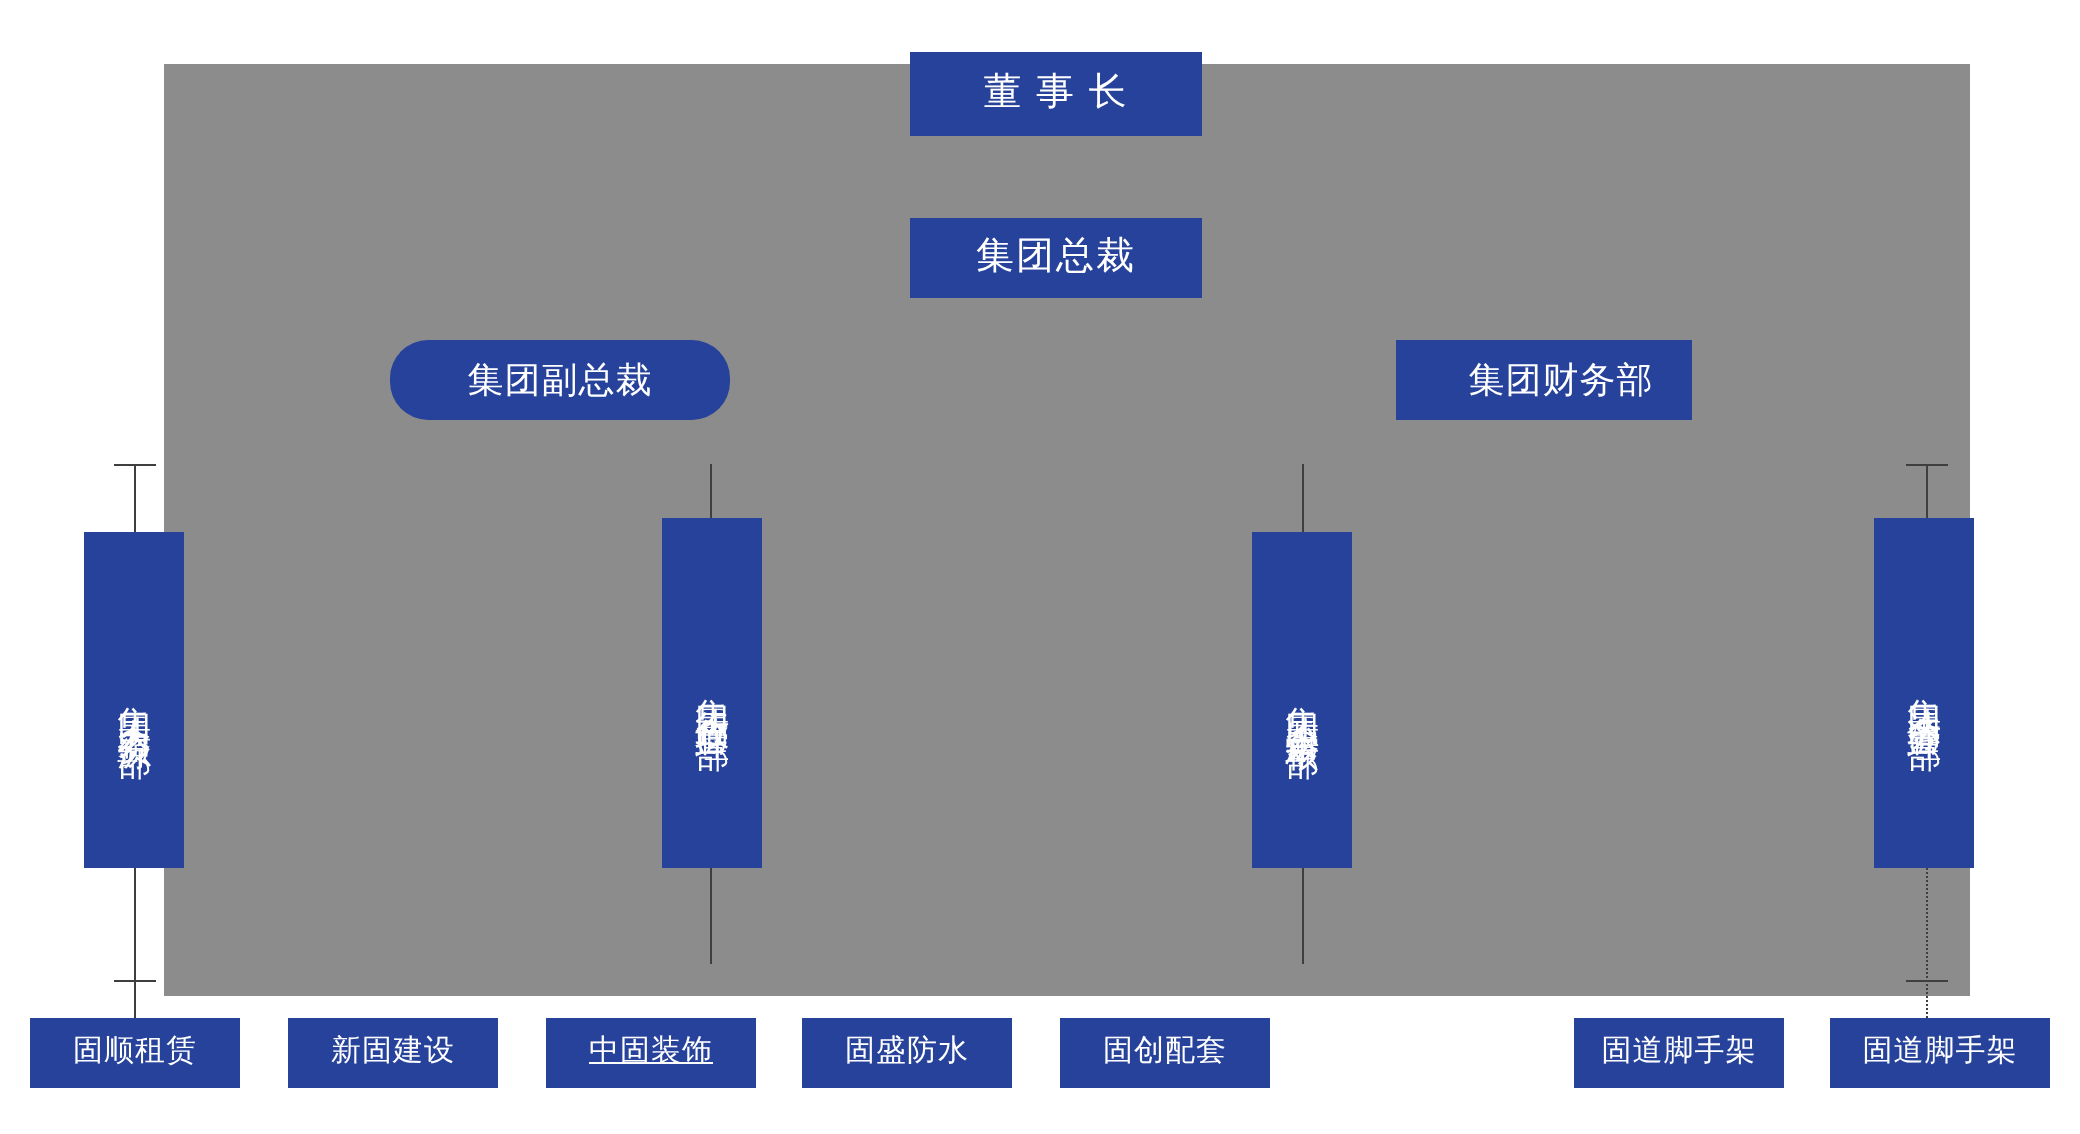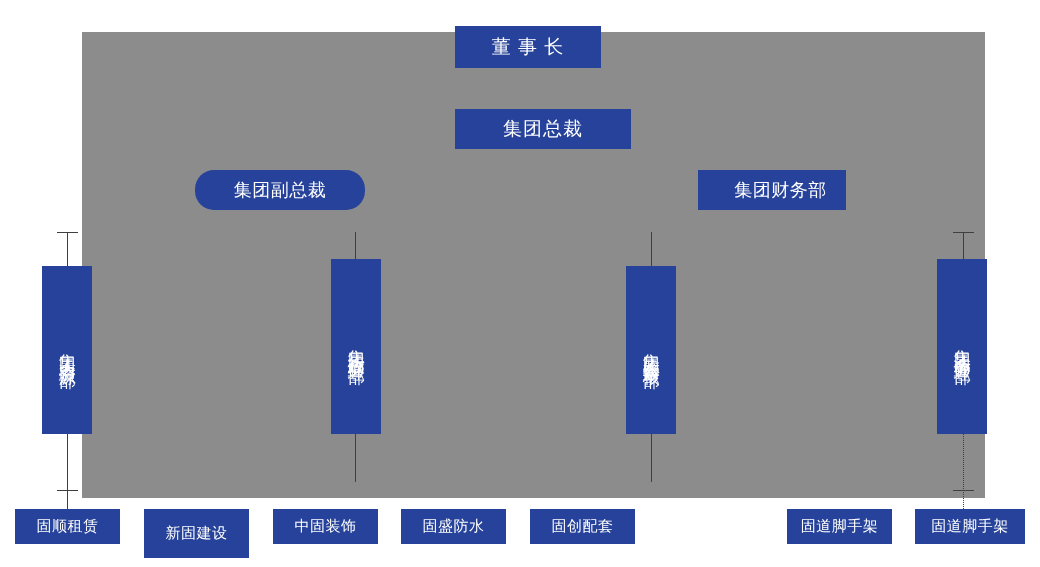--- a/index.html
+++ b/index.html
@@ -65,21 +65,21 @@
 <body>
 
 <div id="canvas">
 
   <div class="gray-panel" style="left:82px; top:32px; width:903px; height:466px;"></div>
 
   <div class="node h" style="left:455px; top:26px; width:146px; height:42px;">
     <span>董 事 长</span>
   </div>
 
-  <div class="node h" style="left:455px; top:109px; width:176px; height:40px;">
+  <div class="node h" style="left:455px; top:109px; width:146px; height:40px;">
     <span>集团总裁</span>
   </div>
 
   <div class="node h small" style="left:195px; top:170px; width:170px; height:40px;border-radius:19px;">
     <span>集团副总裁</span>
   </div>
 
   <div class="node h small" style="left:698px; top:170px; width:148px; height:40px;padding-left:17px;">
     <span>集团财务部</span>
   </div>
@@ -111,24 +111,24 @@
     <span>集团监察审核部</span>
   </div>
 
   <div class="node v" style="left:937px; top:259px; width:50px; height:175px;">
     <span>集团法务管理部</span>
   </div>
 
   <div class="node h sub" style="left:15px; top:509px; width:105px; height:35px;">
     <span>固顺租赁</span>
   </div>
-  <div class="node h sub" style="left:144px; top:509px; width:105px; height:49px;">
+  <div class="node h sub" style="left:144px; top:509px; width:105px; height:35px;">
     <span>新固建设</span>
   </div>
-  <div class="node h sub" style="left:273px; top:509px; width:105px; height:35px;">
+  <div class="node h sub" style="left:273px; top:509px; width:105px; height:35px;text-decoration:underline;">
     <span>中固装饰</span>
   </div>
   <div class="node h sub" style="left:401px; top:509px; width:105px; height:35px;">
     <span>固盛防水</span>
   </div>
   <div class="node h sub" style="left:530px; top:509px; width:105px; height:35px;">
     <span>固创配套</span>
   </div>
   <div class="node h sub" style="left:787px; top:509px; width:105px; height:35px;">
     <span>固道脚手架</span>

